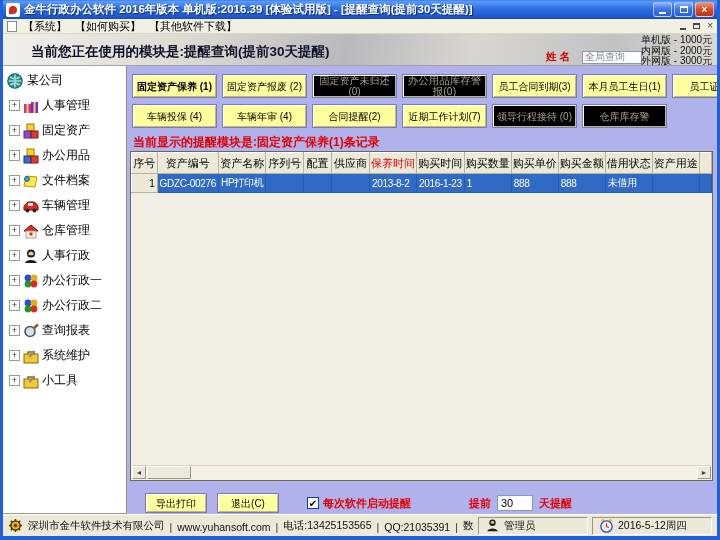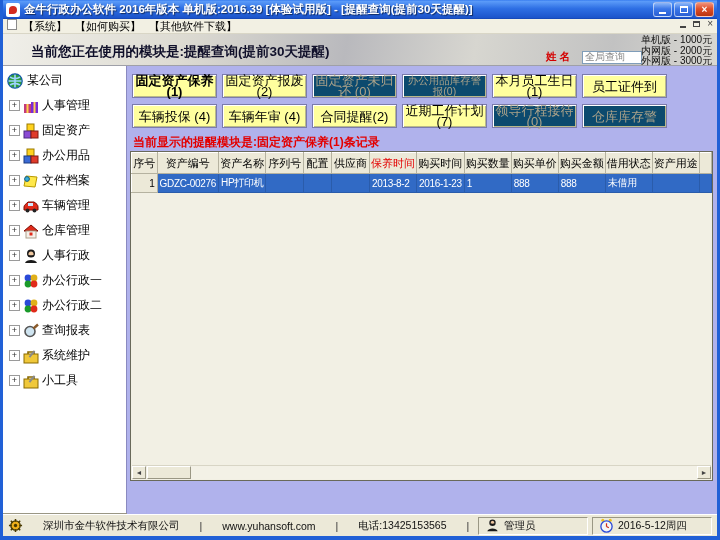--- a/index.html
+++ b/index.html
@@ -20,21 +20,21 @@
     text-shadow:1px 1px 1px rgba(0,0,0,.55); }
   .win-controls { display:flex; gap:2px; }
   .wbtn { width:19px; height:15px; border-radius:3px; display:flex; align-items:center; justify-content:center;
     color:#fff; font-size:10px; font-weight:bold; border:1px solid rgba(255,255,255,.55); cursor:default; }
   .wbtn.blue { background:linear-gradient(180deg,#8db7f8,#3b77e8 45%,#2a5fd4); }
   .wbtn.red  { background:linear-gradient(180deg,#f1917a,#dd4f2a 45%,#b83410); }
   .glyph-min { display:block; width:7px; height:2px; background:#fff; margin-top:7px; }
   .glyph-restore { display:block; width:8px; height:7px; border:1px solid #fff; border-top-width:2px; }
 
   
-  .menubar { height:15px; flex:0 0 15px; background:#f2f0e3; display:flex; align-items:flex-start;
+  .menubar { height:15px; flex:0 0 15px; background:#f2f0e3; display:flex; align-items:center;
     padding:0 4px; font-size:11px; color:#000; border-bottom:1px solid #d9d6c6; }
   .mdi-doc-icon { width:10px; height:11px; background:#fff; border:1px solid #8a8a8a; margin-right:6px; }
   .menu-item { margin-right:8px; white-space:nowrap; cursor:default; }
   .mdi-controls { margin-left:auto; display:flex; gap:7px; align-items:center; color:#444; }
   .mdi-controls .m { font-size:10px; line-height:10px; }
   .glyph-restore.gray { border-color:#444; width:7px; height:6px; border-top-width:2px; }
   .mdi-min { display:block; width:6px; height:2px; background:#444; margin-top:5px; }
 
   
   .banner { height:32px; flex:0 0 32px; position:relative;
@@ -63,24 +63,24 @@
   .ticon svg { width:16px; height:16px; display:block; }
   .tree-label { white-space:nowrap; }
 
   .content { flex:1; position:relative; background:#b0b2ec; overflow:hidden; }
 
   
   .btn-rows { position:absolute; left:5px; right:0; top:8px; overflow:hidden; }
   .btn-row { display:flex; gap:5px; margin-bottom:6px; width:700px; }
   .ybtn { flex:0 0 85px; height:24px; background:#ffff9e; border:1px solid #7b7bac;
     box-shadow:inset 1px 1px 0 #ffffff, inset -1px -1px 0 #b9b98a;
-    font-size:13px; color:#000; display:flex; align-items:center; justify-content:center;
+    font-size:10px; color:#000; display:flex; align-items:center; justify-content:center;
     text-align:center; line-height:11px; padding:0 2px; cursor:default; font-family:inherit; }
   .ybtn.active { font-weight:bold; }
-  .ybtn.disabled { background:#0c4a6e; color:#a9a189; }
+  .ybtn.disabled { background:#000000; color:#a9a189; }
   .ybtn.small { font-size:10.5px; }
 
   .status-line { position:absolute; left:6px; top:68px; font-size:12px; font-weight:bold; color:#e30000;
     white-space:nowrap; }
 
   
   .grid { position:absolute; left:3px; right:4px; top:85px; height:330px; background:#f2f0e4;
     border:1px solid #69695a; overflow:hidden; }
   .grid table { border-collapse:collapse; table-layout:fixed; }
   .grid th, .grid td { border:1px solid #b5b2a0; overflow:hidden; white-space:nowrap; }
@@ -111,21 +111,21 @@
     line-height:11px; text-align:center; color:#000; cursor:default; }
   .red-label { color:#e30000; font-weight:bold; font-size:11px; white-space:nowrap; }
   .days-input { width:36px; height:16px; border:1px solid #7f9db9; background:#fff; font-size:11px;
     padding:0 3px; margin:0 6px; font-family:inherit; }
   .advance { margin-left:58px; }
 
   
   .statusbar { flex:0 0 22px; background:#ece9d8; border-top:1px solid #fff;
     box-shadow:0 -1px 0 #9a9784; display:flex; align-items:center; padding:0 5px; font-size:10.5px;
     color:#111; white-space:nowrap; }
-  .sb-left { display:flex; align-items:center; gap:20px; flex:1; overflow:hidden; }
+  .sb-left { display:flex; align-items:flex-end; gap:5px; flex:1; overflow:hidden; }
   .sb-sep { color:#333; }
   .sb-panel { border:1px solid #9a9784; border-right-color:#fff; border-bottom-color:#fff;
     height:18px; display:flex; align-items:center; gap:4px; padding:0 6px; margin-left:4px;
     flex:0 0 auto; }
   .sb-panel.user { width:110px; }
   .sb-panel.date { width:120px; }
   .sicon { width:15px; height:15px; flex:0 0 15px; }
   .sicon svg { width:15px; height:15px; display:block; }
 </style>
 </head>
@@ -335,20 +335,21 @@
     </div>
 
     <div class="content">
 
       <div class="btn-rows">
         <div class="btn-row">
           <button class="ybtn active">固定资产保养 (1)</button>
           <button class="ybtn">固定资产报废 (2)</button>
           <button class="ybtn disabled">固定资产未归还 (0)</button>
           <button class="ybtn disabled small">办公用品库存警报(0)</button>
+          <button class="ybtn">员工合同到期(3)</button>
           <button class="ybtn">本月员工生日(1)</button>
           <button class="ybtn">员工证件到</button>
         </div>
         <div class="btn-row">
           <button class="ybtn">车辆投保 (4)</button>
           <button class="ybtn">车辆年审 (4)</button>
           <button class="ybtn">合同提醒(2)</button>
           <button class="ybtn">近期工作计划(7)</button>
           <button class="ybtn disabled">领导行程接待 (0)</button>
           <button class="ybtn disabled">仓库库存警</button>
@@ -411,20 +412,31 @@
         </tbody>
           </table>
         <div class="hscroll">
           <span class="sbtn">◄</span>
           <span class="sthumb"></span>
           <span class="strack"></span>
           <span class="sbtn right">►</span>
         </div>
       </div>
 
+      <div class="footer-controls">
+        <button class="ybtn fbtn">导出打印</button>
+        <button class="ybtn fbtn">退出(C)</button>
+        <span class="chkwrap">
+          <span class="checkbox">✔</span>
+          <span class="red-label">每次软件启动提醒</span>
+        </span>
+        <span class="red-label advance">提前</span>
+        <input class="days-input" value="30" style="">
+        <span class="red-label">天提醒</span>
+      </div>
 
     </div>
   </div>
 
   <div class="statusbar">
     <div class="sb-left">
       <span class="sicon">
         <svg viewBox="0 0 16 16">
             <circle cx="8" cy="8" r="5" fill="#f0b01a" stroke="#4a3a00" stroke-width="1.4"></circle>
             <circle cx="8" cy="8" r="1.8" fill="#4a3a00"></circle>

